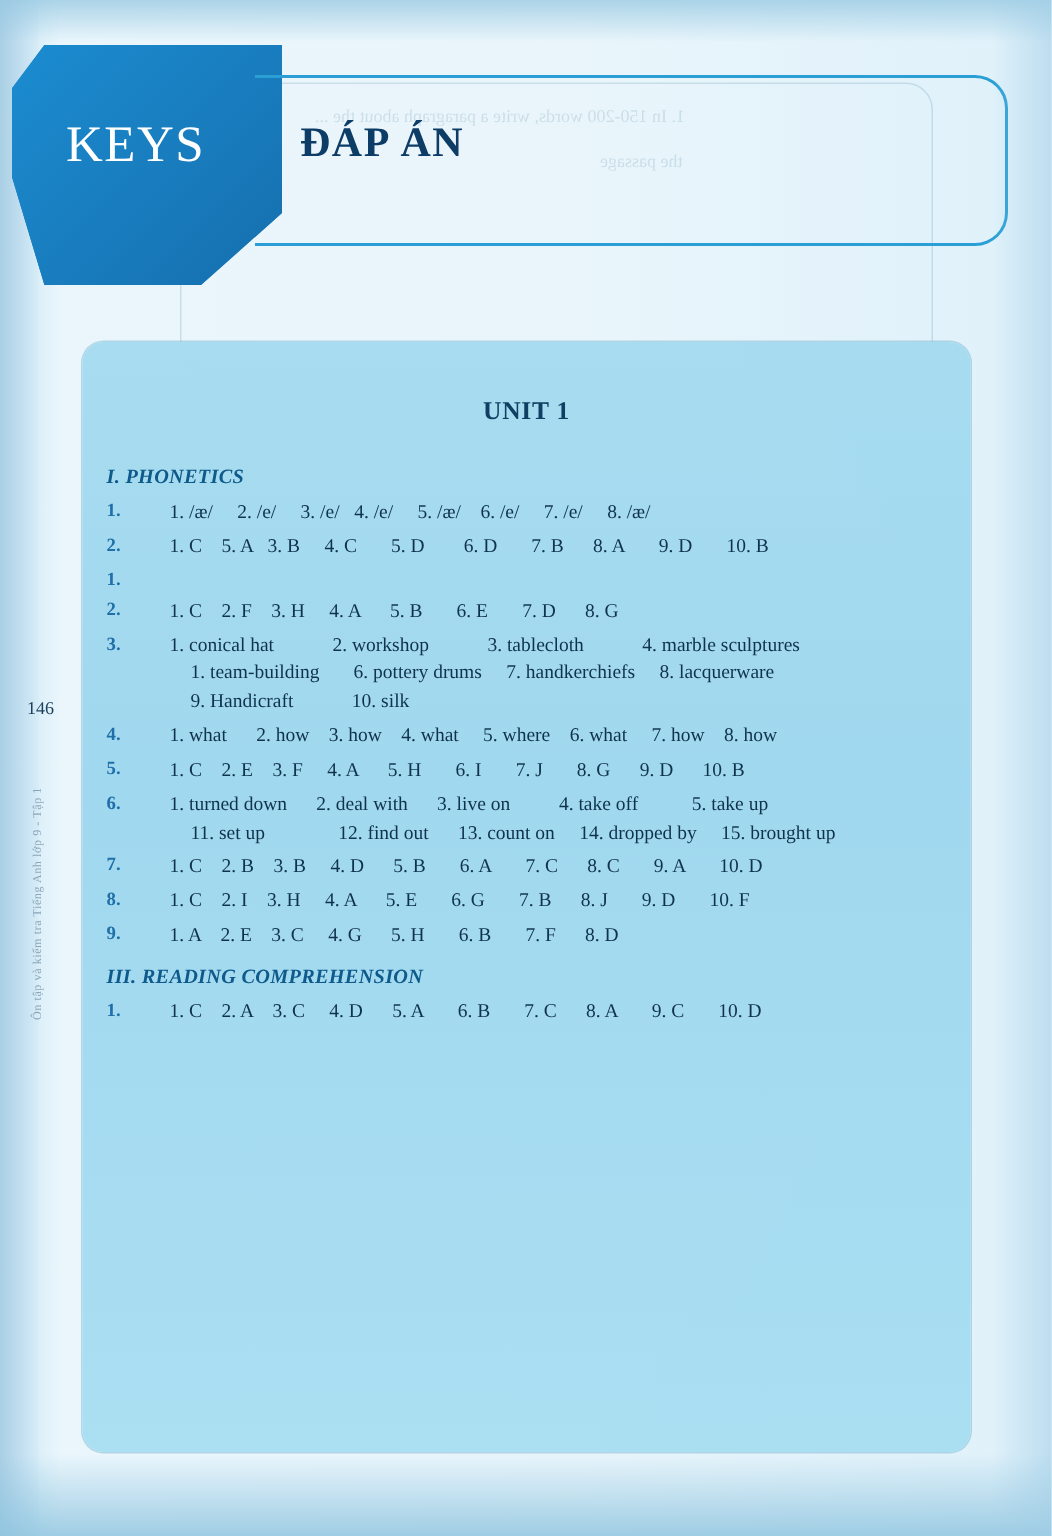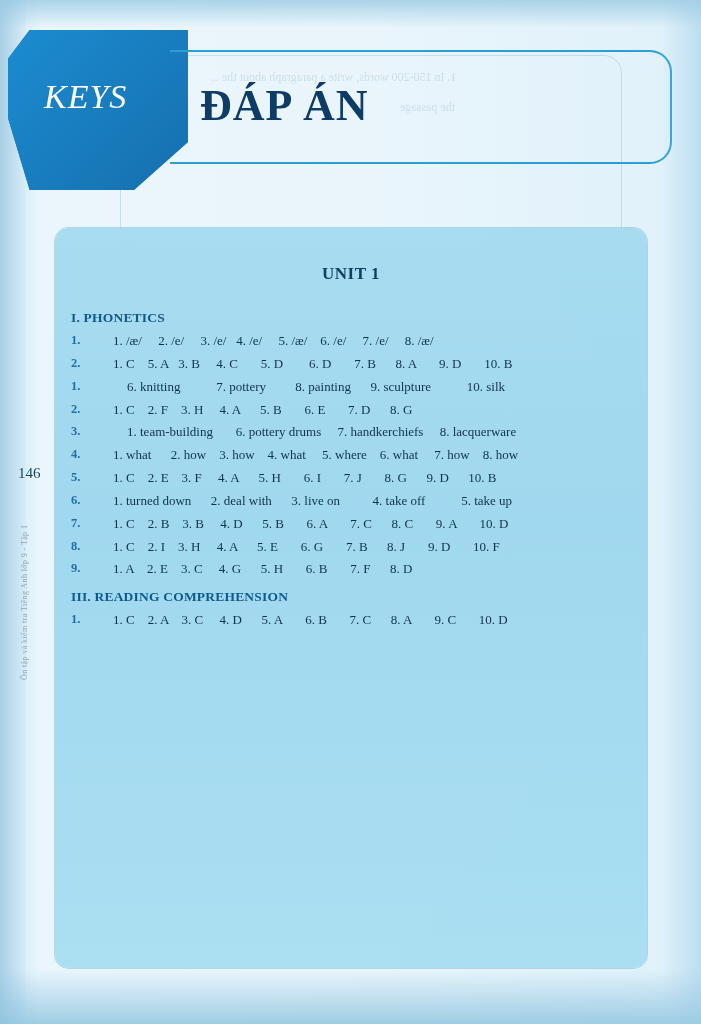--- a/index.html
+++ b/index.html
@@ -69,47 +69,46 @@
     background-image: linear-gradient(135deg,#1b8cd0 0%, #166fae 100%);
   }
   .keys-word {
     position: absolute;
     left: 44px;
     top: 78px;
     color: #ffffff;
     font-size: 34px;
     letter-spacing: 1px;
     font-family: "Liberation Serif", serif;
-    font-style: italic;
   }
   .title-box {
     position: absolute;
     left: 170px;
     top: 50px;
     width: 500px;
     height: 110px;
     border: 2px solid #2a9fd6;
     border-radius: 0 22px 22px 0;
     border-left: none;
     background: transparent;
   }
   .title-text {
     position: absolute;
     left: 200px;
     top: 80px;
-    font-size: 44px;
+    font-size: 28px;
     font-weight: bold;
     color: #0d3c66;
     letter-spacing: 1px;
   }
   .folio {
     position: absolute;
     left: 18px;
     top: 465px;
-    font-size: 15px;
+    font-size: 12px;
     color: #1a3f5c;
   }
   
   .panel {
     position: absolute;
     left: 55px;
     top: 228px;
     width: 592px;
     height: 740px;
     background: linear-gradient(180deg,#a6dcf0 0%, #9ed8ef 40%, #a9dff2 100%);
@@ -140,20 +139,21 @@
     top: 72px;
     left: 10px;
     right: 10px;
   }
   .section-head {
     color: #0e5a8a;
     font-weight: bold;
     font-size: 13.5px;
     letter-spacing: .2px;
     margin: 10px 0 6px 6px;
+    font-style: italic;
   }
   .qrow {
     display: flex;
     align-items: flex-start;
     margin: 0 0 4px 0;
   }
   .qnum {
     color: #1f6fa8;
     font-weight: bold;
     font-size: 12.5px;
@@ -223,51 +223,53 @@
         </div>
         <div class="qrow">
           <div class="qnum">2.</div>
           <div class="qbody">
             <span class="line">1. C    5. A   3. B     4. C       5. D        6. D       7. B      8. A       9. D       10. B</span>
           </div>
         </div>
         <div class="qrow">
           <div class="qnum">1.</div>
           <div class="qbody">
-            <span class="line hang">6. knitting           7. pottery         8. painting      9. sculpture           10. silk</span>
           </div>
         </div>
         <div class="qrow">
           <div class="qnum">2.</div>
           <div class="qbody">
             <span class="line">1. C    2. F    3. H     4. A      5. B       6. E       7. D      8. G</span>
           </div>
         </div>
         <div class="qrow">
           <div class="qnum">3.</div>
           <div class="qbody">
+            <span class="line">1. conical hat            2. workshop            3. tablecloth            4. marble sculptures</span>
             <span class="line hang">1. team-building       6. pottery drums     7. handkerchiefs     8. lacquerware</span>
+            <span class="line hang">9. Handicraft            10. silk</span>
           </div>
         </div>
         <div class="qrow">
           <div class="qnum">4.</div>
           <div class="qbody">
             <span class="line">1. what      2. how    3. how    4. what     5. where    6. what     7. how    8. how</span>
           </div>
         </div>
         <div class="qrow">
           <div class="qnum">5.</div>
           <div class="qbody">
             <span class="line">1. C    2. E    3. F     4. A      5. H       6. I       7. J       8. G      9. D      10. B</span>
           </div>
         </div>
         <div class="qrow">
           <div class="qnum">6.</div>
           <div class="qbody">
             <span class="line">1. turned down      2. deal with      3. live on          4. take off           5. take up</span>
+            <span class="line hang">11. set up               12. find out      13. count on     14. dropped by     15. brought up</span>
           </div>
         </div>
         <div class="qrow">
           <div class="qnum">7.</div>
           <div class="qbody">
             <span class="line">1. C    2. B    3. B     4. D      5. B       6. A       7. C      8. C       9. A       10. D</span>
           </div>
         </div>
         <div class="qrow">
           <div class="qnum">8.</div>

